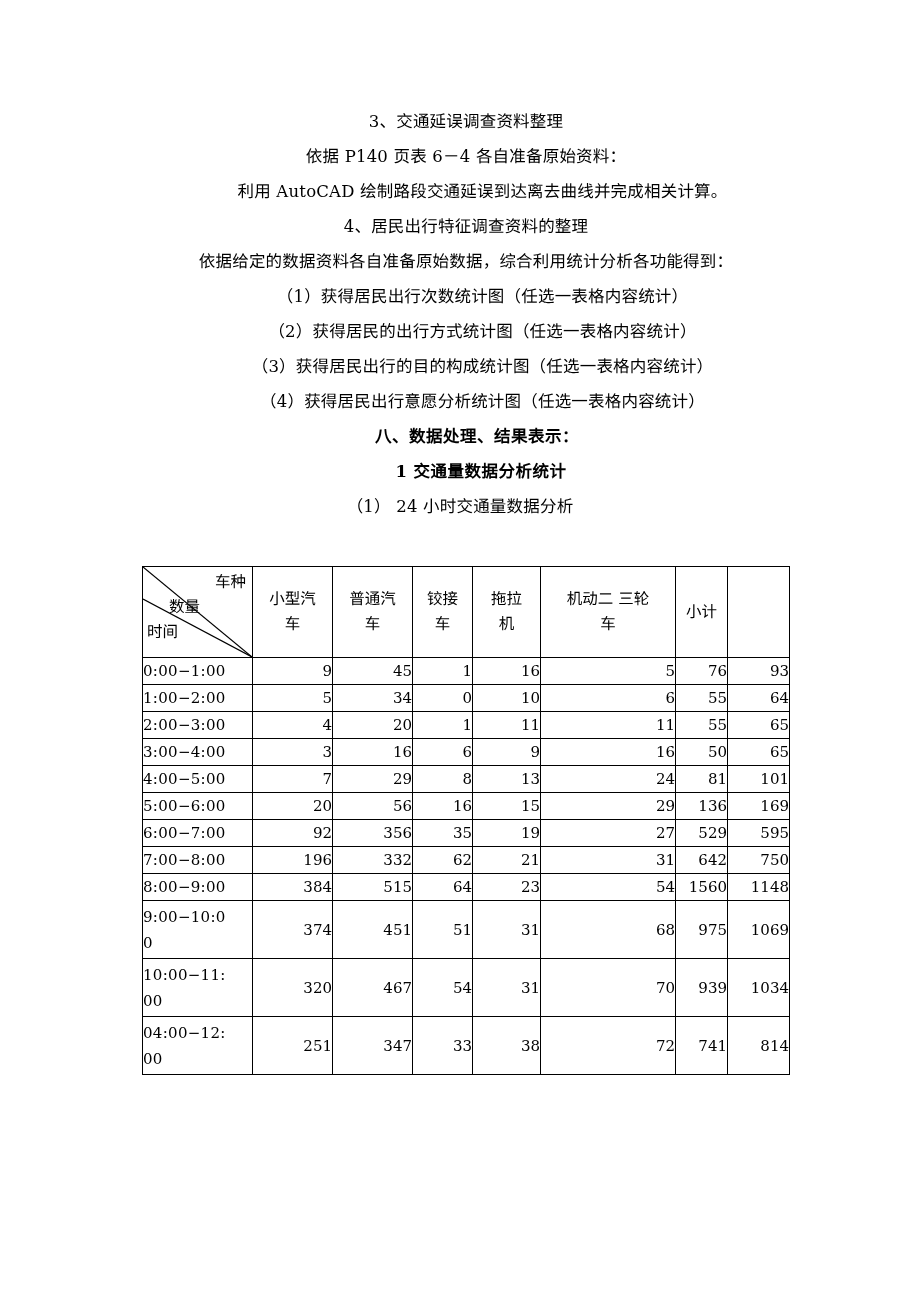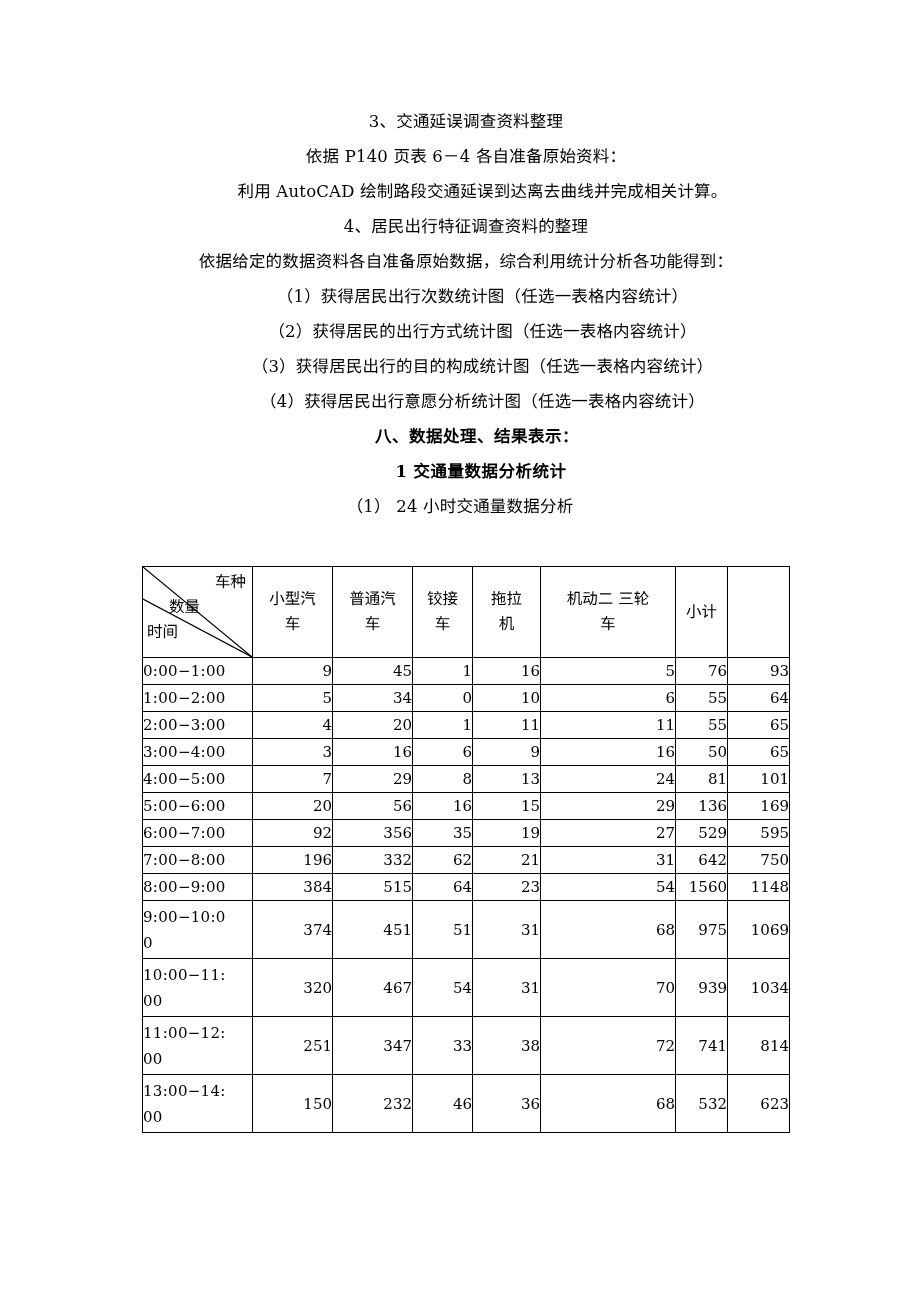--- a/index.html
+++ b/index.html
@@ -353,41 +353,28 @@
             <td class="num">320</td>
             <td class="num">467</td>
             <td class="num">54</td>
             <td class="num">31</td>
             <td class="num-wide">70</td>
             <td class="num">939</td>
             <td class="num">1034</td>
           </tr>
           <tr class="row tall">
             <td class="time">
-              <span class="hdr-stack">11:00−12:</span>
+              <span class="hdr-stack">04:00−12:</span>
               <span class="hdr-stack">00</span>
             </td>
             <td class="num">251</td>
             <td class="num">347</td>
             <td class="num">33</td>
             <td class="num">38</td>
             <td class="num-wide">72</td>
             <td class="num">741</td>
             <td class="num">814</td>
           </tr>
-          <tr class="row tall">
-            <td class="time">
-              <span class="hdr-stack">13:00−14:</span>
-              <span class="hdr-stack">00</span>
-            </td>
-            <td class="num">150</td>
-            <td class="num">232</td>
-            <td class="num">46</td>
-            <td class="num">36</td>
-            <td class="num-wide">68</td>
-            <td class="num">532</td>
-            <td class="num">623</td>
-          </tr>
         </tbody>
     </table>
   </div>
 
 </div>
 
 </body></html>

